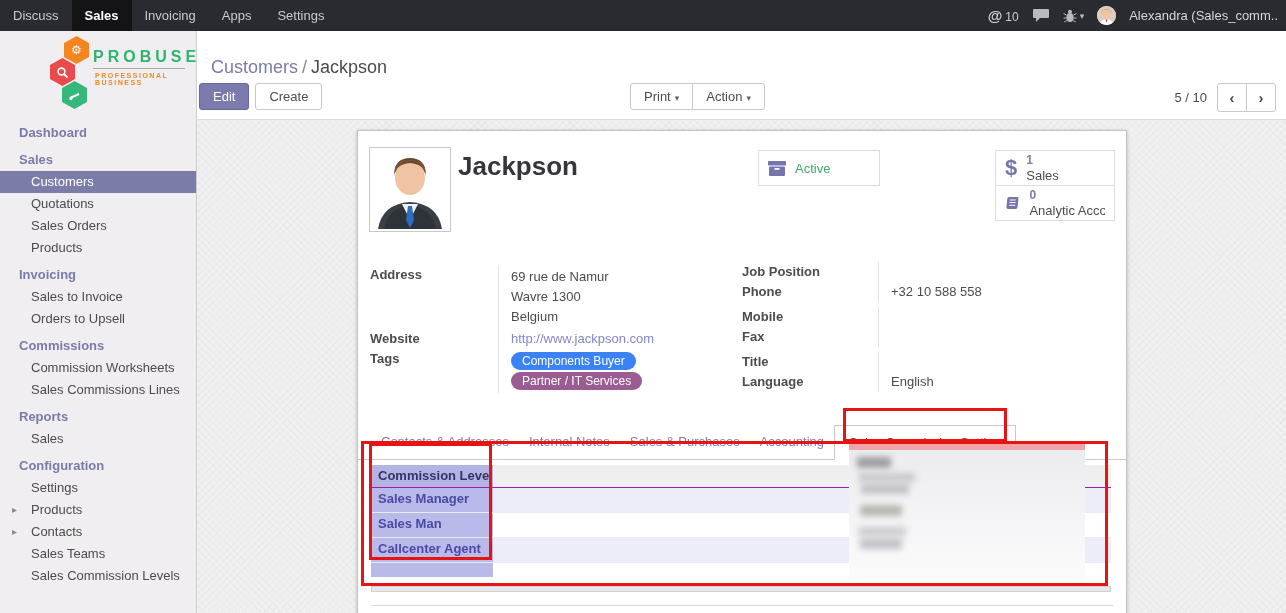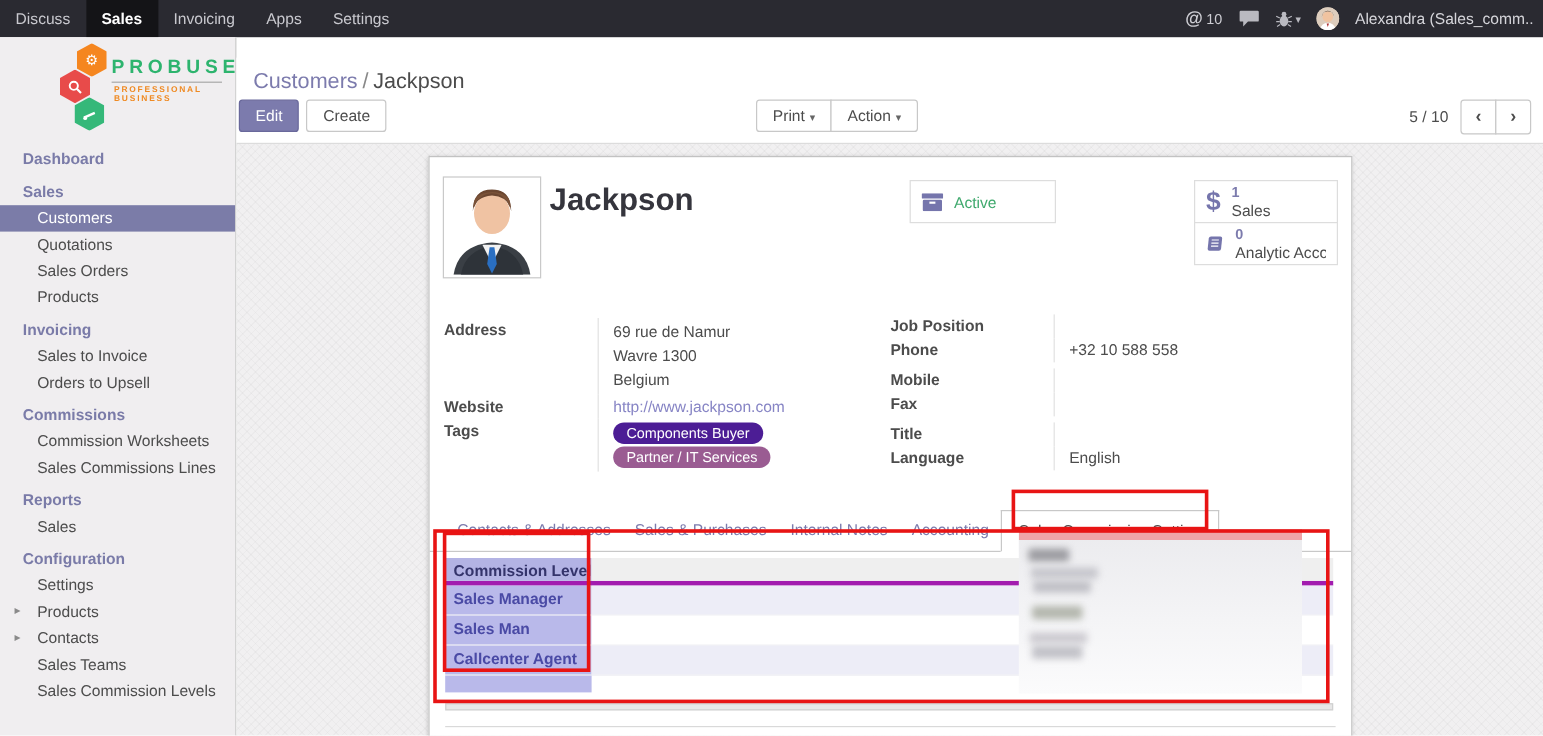--- a/index.html
+++ b/index.html
@@ -89,36 +89,36 @@
   .group { position:absolute; font-size:13px; color:#4c4c4c; }
   .left-group  { left:12px;  top:134px; width:362px; }
   .right-group { left:384px; top:131px; width:374px; }
   .grow { display:flex; }
   .glabel { font-weight:bold; flex:0 0 128px; padding:2px 0; }
   .right-group .glabel { flex:0 0 136px; }
   .gval { flex:1; border-left:1px solid #e2e2e2; padding:2px 0 2px 12px; min-height:20px; }
   .addr-line { line-height:20px; }
   .link { color:#8785c5; cursor:pointer; }
   .tag-pill { display:inline-block; padding:2px 11px; border-radius:11px; color:#fff; font-size:12px; margin:1px 0; }
-  .tag-blue { background:#4c1d95; }
+  .tag-blue { background:#3b82f6; }
   .tag-purple { background:#9a5c92; }
   .gap-sm { height:5px; }
 
   
   .notebook { position:absolute; left:0; top:294px; width:100%; }
   .tabs { display:flex; padding-left:13px; border-bottom:1px solid #c8c8c8; }
   .tab { padding:9px 10px; font-size:13px; color:#7c7bad; cursor:pointer; white-space:nowrap; }
   .tab.active { background:#fff; border:1px solid #c8c8c8; border-bottom:1px solid #fff; margin-bottom:-1px; color:#4c4c4c; padding:9px 14px; }
 
   
   .ctable { position:absolute; left:13px; top:334px; width:740px; font-size:13px; }
   .crow { display:flex; }
   .ccell-level { width:122px; padding:3px 7px; overflow:hidden; white-space:nowrap; }
   .ccell-rest { flex:1; }
-  .crow-head { height:23px; border-bottom:4px solid #a21caf; }
+  .crow-head { height:23px; border-bottom:1px solid #a21caf; }
   .crow-head .ccell-level { background:#b3b3e4; font-weight:bold; color:#34346b; }
   .crow-head .ccell-rest { background:#efefef; }
   .crow-data { height:25px; border-bottom:1px solid #e9e9f0;font-weight:bold; }
   .crow-data .ccell-level { background:#b9b9ea; color:#4a4aa5; }
   .row-odd  .ccell-rest { background:#ededf7; }
   .row-even .ccell-rest { background:#fff; }
   .crow-empty { height:14px; border-bottom:none; }
   .crow-empty .ccell-level { background:#b9b9ea; }
   .hscroll { margin-top:9px; height:6px; background:#e7e7e7; border:1px solid #d0d0d0; }
   .sheet-hr { position:absolute; left:13px; right:13px; top:474px; border-top:1px solid #d9d9d9; }
@@ -374,22 +374,22 @@
             </div>
             <div class="grow">
               <div class="glabel">Language</div>
               <div class="gval">English</div>
             </div>
           </div>
 
           <div class="notebook">
             <div class="tabs">
               <div class="tab">Contacts &amp; Addresses</div>
+              <div class="tab">Internal Notes</div>
               <div class="tab">Sales &amp; Purchases</div>
-              <div class="tab">Internal Notes</div>
               <div class="tab">Accounting</div>
               <div class="tab active">Sales Commission Setting</div>
             </div>
           </div>
 
           <div class="ctable">
             <div class="crow crow-head">
               <div class="ccell-level">Commission Level</div>
               <div class="ccell-rest"></div>
             </div>

